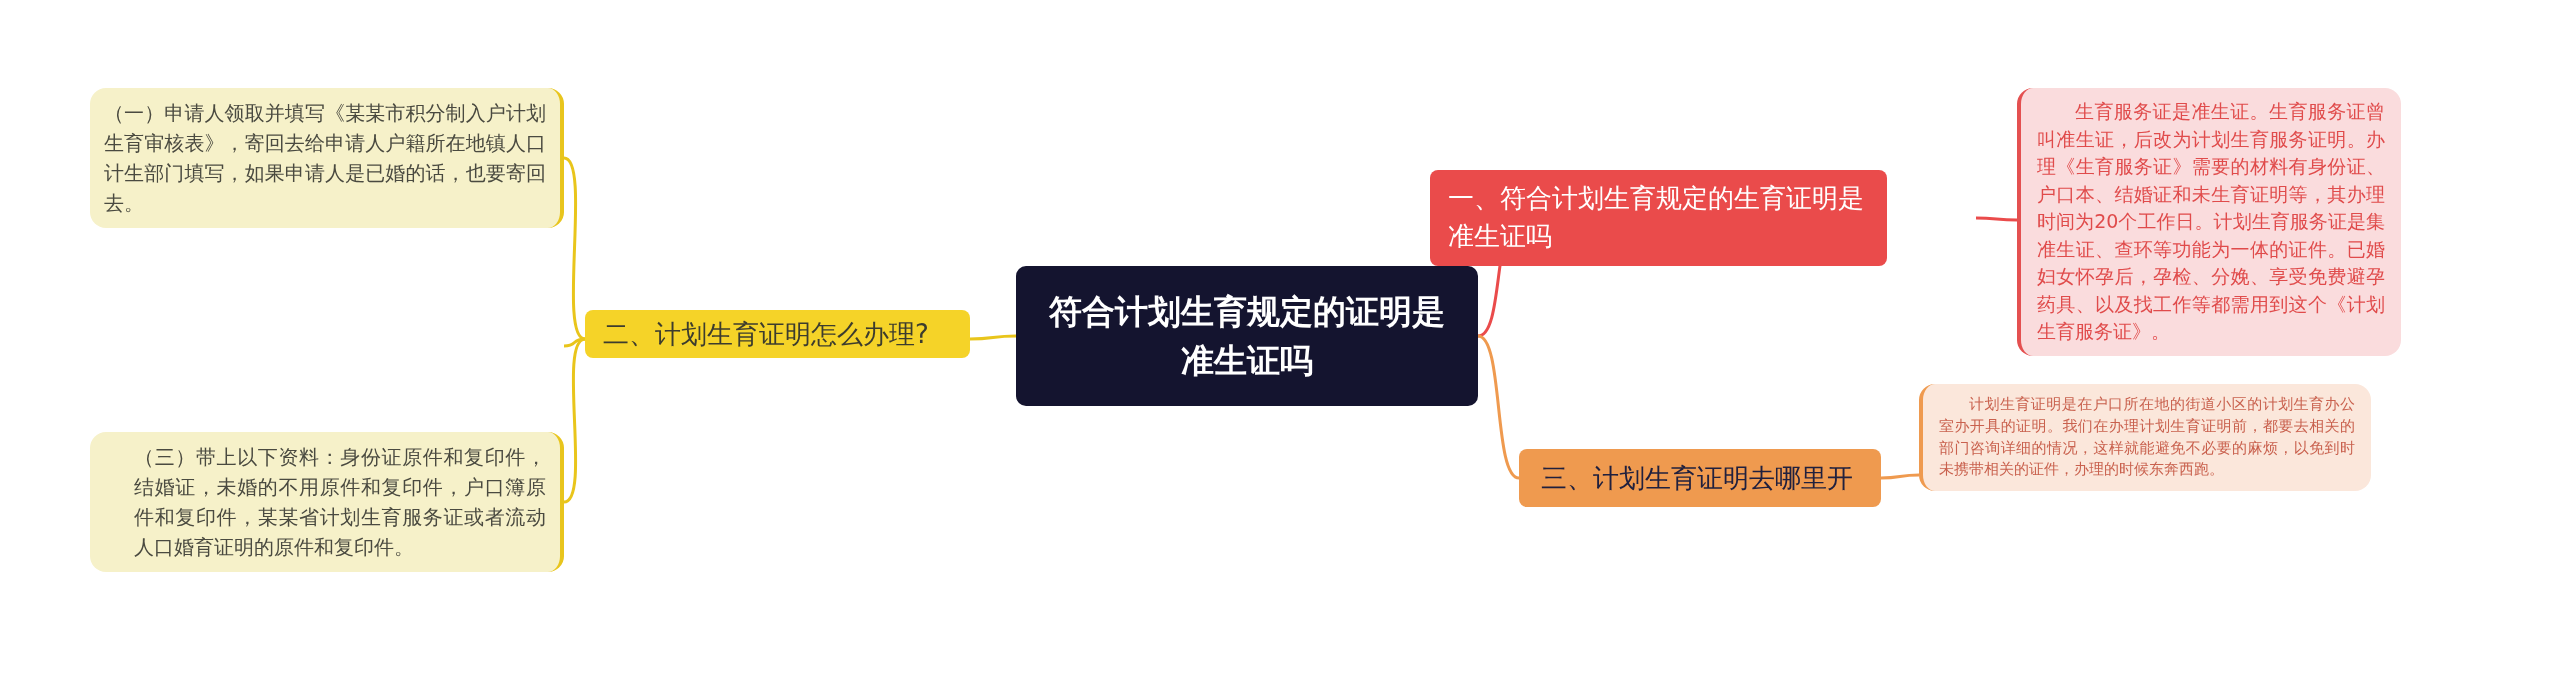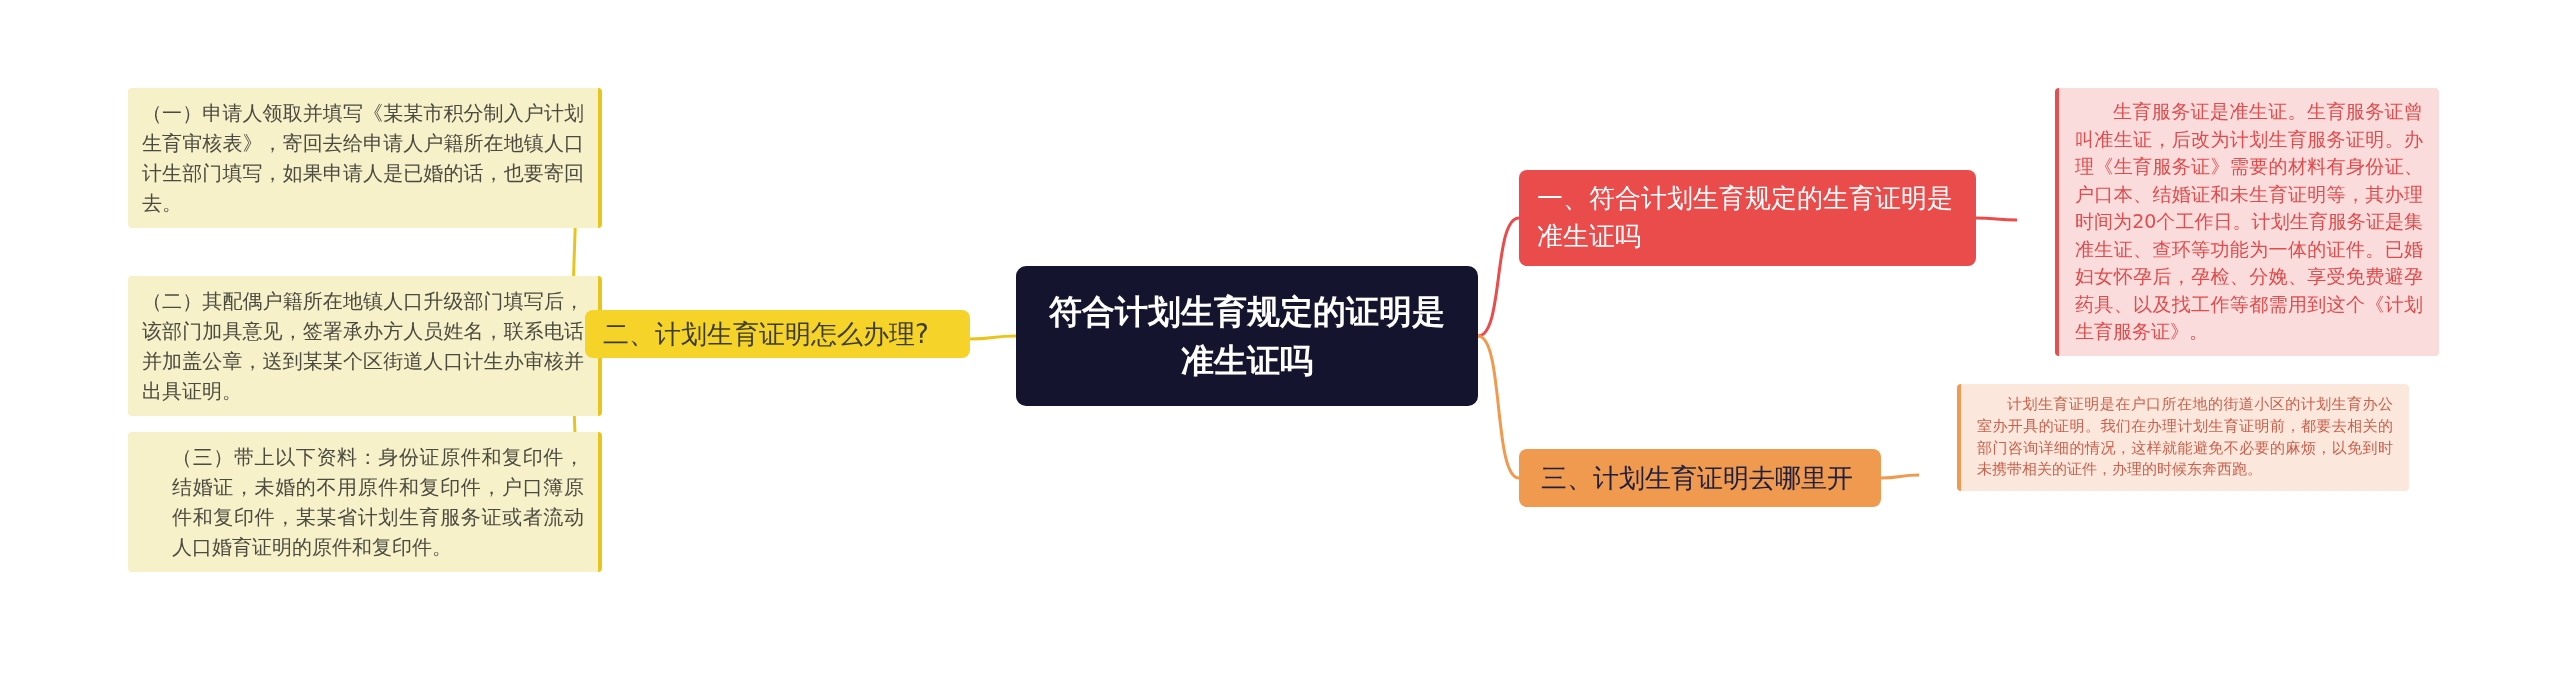--- a/index.html
+++ b/index.html
@@ -46,21 +46,21 @@
     left: 585px; top: 310px;
     width: 385px; height: 48px;
     background: #F5D328;
     color: #3C3C2E;
     font-size: 26px;
     font-weight: 500;
     padding: 0 18px;
   }
 
   .branch-red {
-    left: 1519px; top: 170px;
+    left: 1430px; top: 170px;
     width: 457px; height: 96px;
     background: #EA4B4B;
     color: #ffffff;
     font-size: 26px;
     font-weight: 500;
     line-height: 1.45;
     padding: 12px 18px;
   }
 
   .branch-orange {
@@ -69,22 +69,21 @@
     background: #EF9A4F;
     color: #20203E;
     font-size: 26px;
     font-weight: 500;
     padding: 0 22px;
   }
 
   .leaf {
     position: absolute;
     text-align: justify;
-    border-radius: 4px;
-    margin-left: 38px;
+    border-radius: 16px;
   }
 
   .leaf-left {
     left: 90px;
     width: 474px;
     background: #F6F1C9;
     border-right: 4px solid #E8C51D;
     color: #4A4A40;
     font-size: 20px;
     line-height: 1.5;
@@ -133,23 +132,20 @@
     <path d="M 1478 336 C 1504 336, 1493 218, 1519 218" stroke="#EA4B4B" stroke-width="3" fill="none"></path>
     <path d="M 1976 218 C 1996 218, 1997 220, 2017 220" stroke="#EA4B4B" stroke-width="3" fill="none"></path>
 
     <path d="M 1478 336 C 1504 336, 1493 478, 1519 478" stroke="#EF9A4F" stroke-width="3" fill="none"></path>
     <path d="M 1881 478 C 1901 478, 1899 475, 1919 475" stroke="#EF9A4F" stroke-width="3" fill="none"></path>
   </svg>
 
   <div class="leaf leaf-left leaf-left-1">
     <span>（一）申请人领取并填写《某某市积分制入户计划生育审核表》，寄回去给申请人户籍所在地镇人口计生部门填写，如果申请人是已婚的话，也要寄回去。</span>
   </div>
-  <div class="leaf leaf-left leaf-left-2">
-    <span>（二）其配偶户籍所在地镇人口升级部门填写后，该部门加具意见，签署承办方人员姓名，联系电话并加盖公章，送到某某个区街道人口计生办审核并出具证明。</span>
-  </div>
   <div class="leaf leaf-left leaf-left-3">
     <span>（三）带上以下资料：身份证原件和复印件，结婚证，未婚的不用原件和复印件，户口簿原件和复印件，某某省计划生育服务证或者流动人口婚育证明的原件和复印件。</span>
   </div>
 
   <div class="node branch-yellow">
     <span>二、计划生育证明怎么办理?</span>
   </div>
 
   <div class="node central-topic">
     <span>符合计划生育规定的证明是准生证吗</span>

